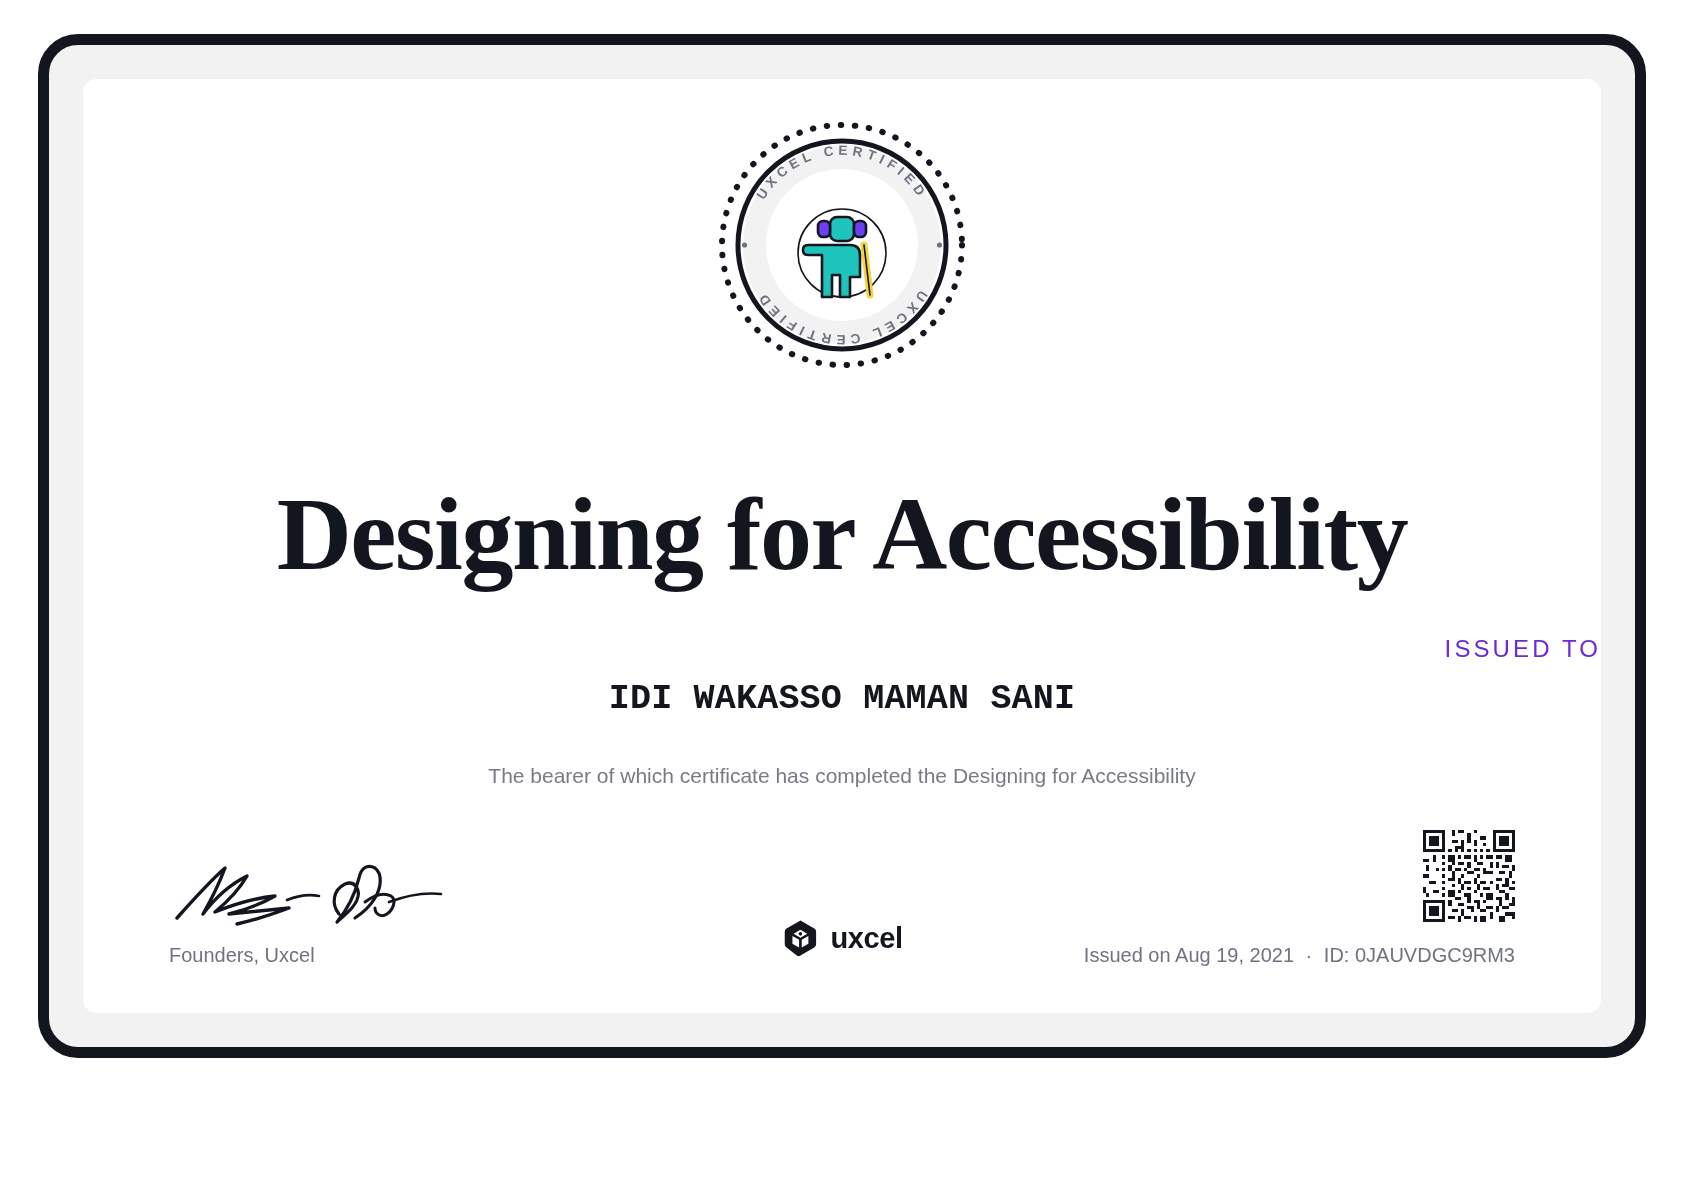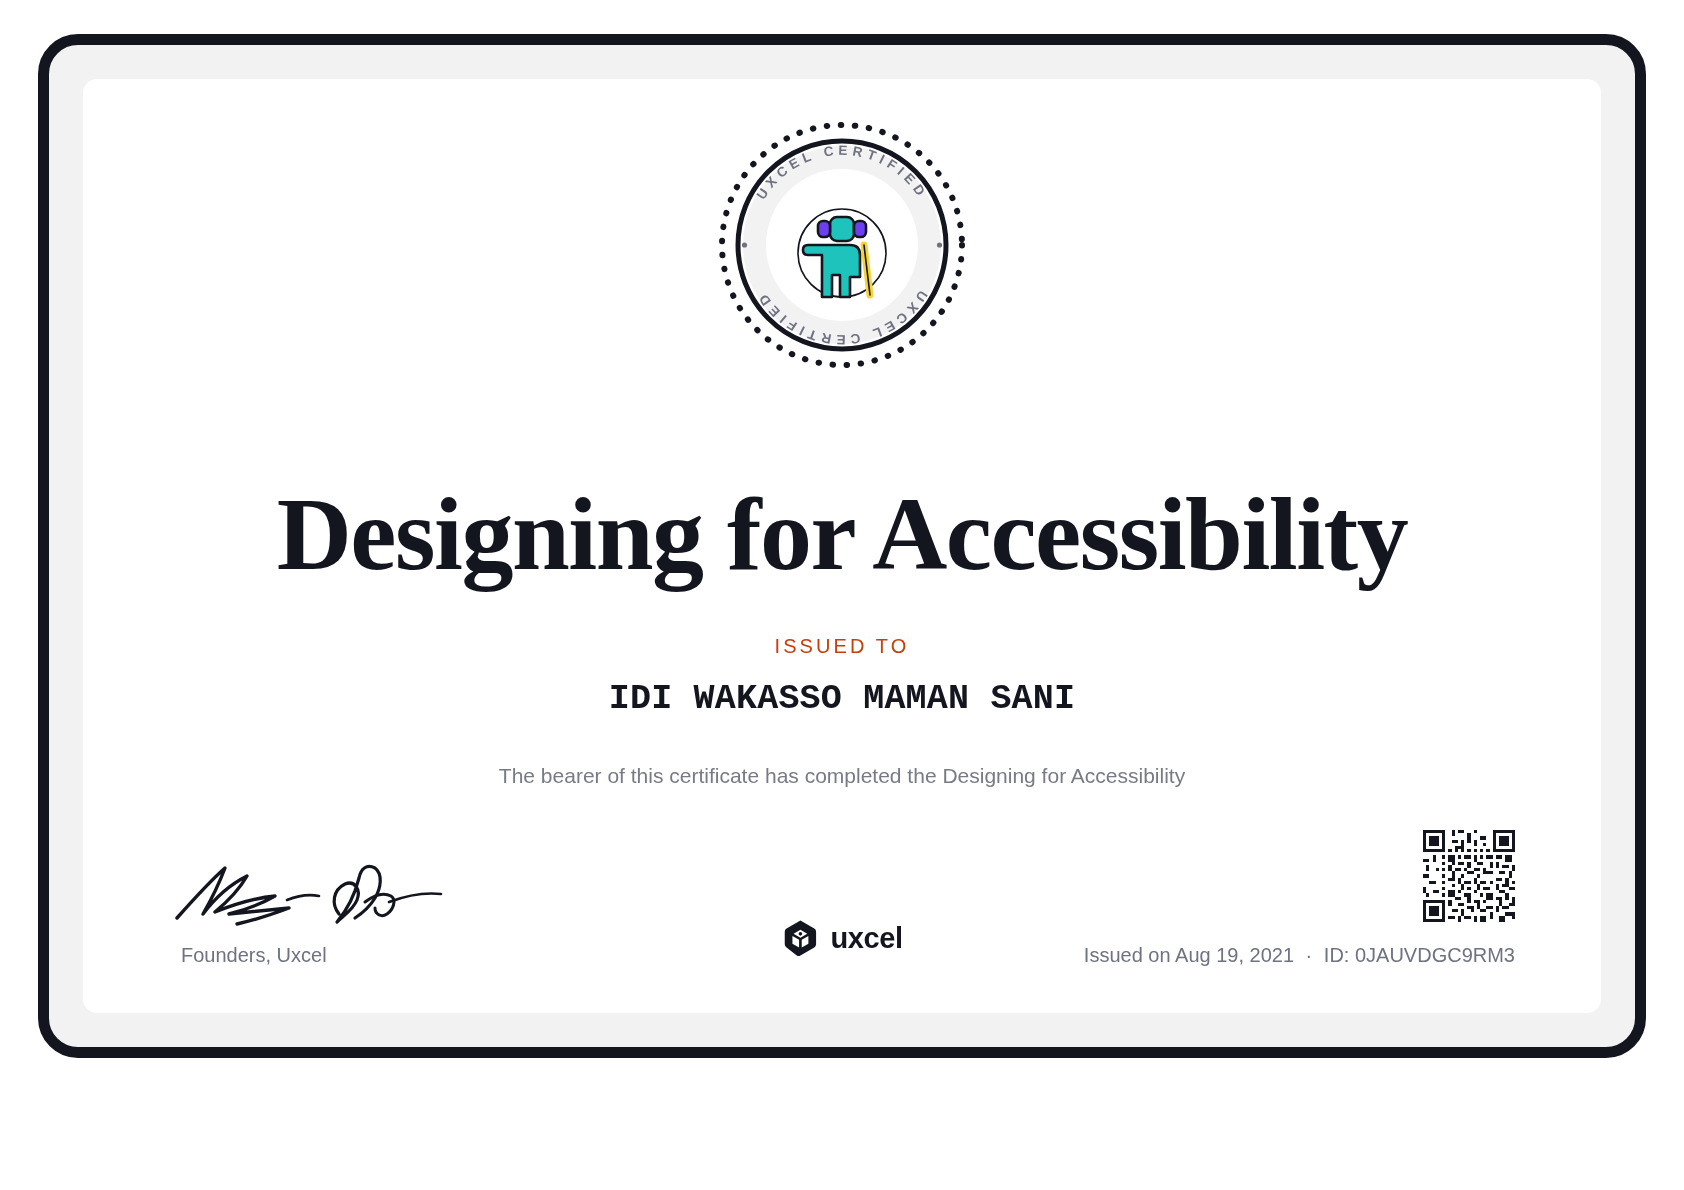--- a/index.html
+++ b/index.html
@@ -68,25 +68,25 @@
     letter-spacing: -1.5px;
     color: #14161f;
     white-space: nowrap;
     font-family: Liberation Serif, serif;
   }
 
   .issued-to-label {
     position: absolute;
     left: 0; right: 0;
     top: 556px;
-    text-align: center;
-    font-size: 20px;
+    text-align: right;
+    font-size: 24px;
     font-weight: 400;
     letter-spacing: 3.1px;
-    color: #c2410c;
+    color: #6d28d9;
   }
 
   .recipient-name {
     position: absolute;
     left: 0; right: 0;
     top: 600px;
     text-align: center;
     font-size: 35px;
     font-weight: 700;
     letter-spacing: 0.2px;
@@ -115,21 +115,20 @@
   }
   .signature-svg {
     display: block;
     width: 290px;
     height: 78px;
     margin-bottom: 10px;
   }
   .founders-label {
     font-size: 20px;
     color: #6f7280;
-    margin-left: 12px;
   }
 
   .brand-block {
     position: absolute;
     left: 50%;
     transform: translateX(-50%);
     bottom: 56px;
     display: flex;
     align-items: center;
     gap: 11px;
@@ -212,21 +211,21 @@
     </div>
 
 
     <h1 class="course-title">Designing for Accessibility</h1>
 
     <div class="issued-to-label">ISSUED TO</div>
 
     <div class="recipient-name">IDI WAKASSO MAMAN SANI</div>
 
     <p class="description">
-      <span>The bearer of this certificate has completed the Designing for Accessibility</span><br>
+      <span>The bearer of which certificate has completed the Designing for Accessibility</span><br>
     </p>
 
     <div class="signature-block">
       <svg class="signature-svg" viewBox="0 0 290 78">
         <g fill="none" stroke="#14161f" stroke-linecap="round" stroke-linejoin="round">
           <path d="M 8,62 C 24,44 40,26 56,12 C 50,28 42,44 34,58 C 46,42 62,28 78,20
                    C 70,34 58,46 46,56 C 66,48 86,42 106,40 C 92,48 76,54 60,58
                    C 80,56 100,54 120,52 C 104,58 86,64 68,68" stroke-width="3.4"></path>
           <path d="M 118,44 C 128,40 140,38 150,40" stroke-width="2.6"></path>
           <path d="M 170,58 C 162,48 164,34 176,28 C 186,24 192,34 188,44

